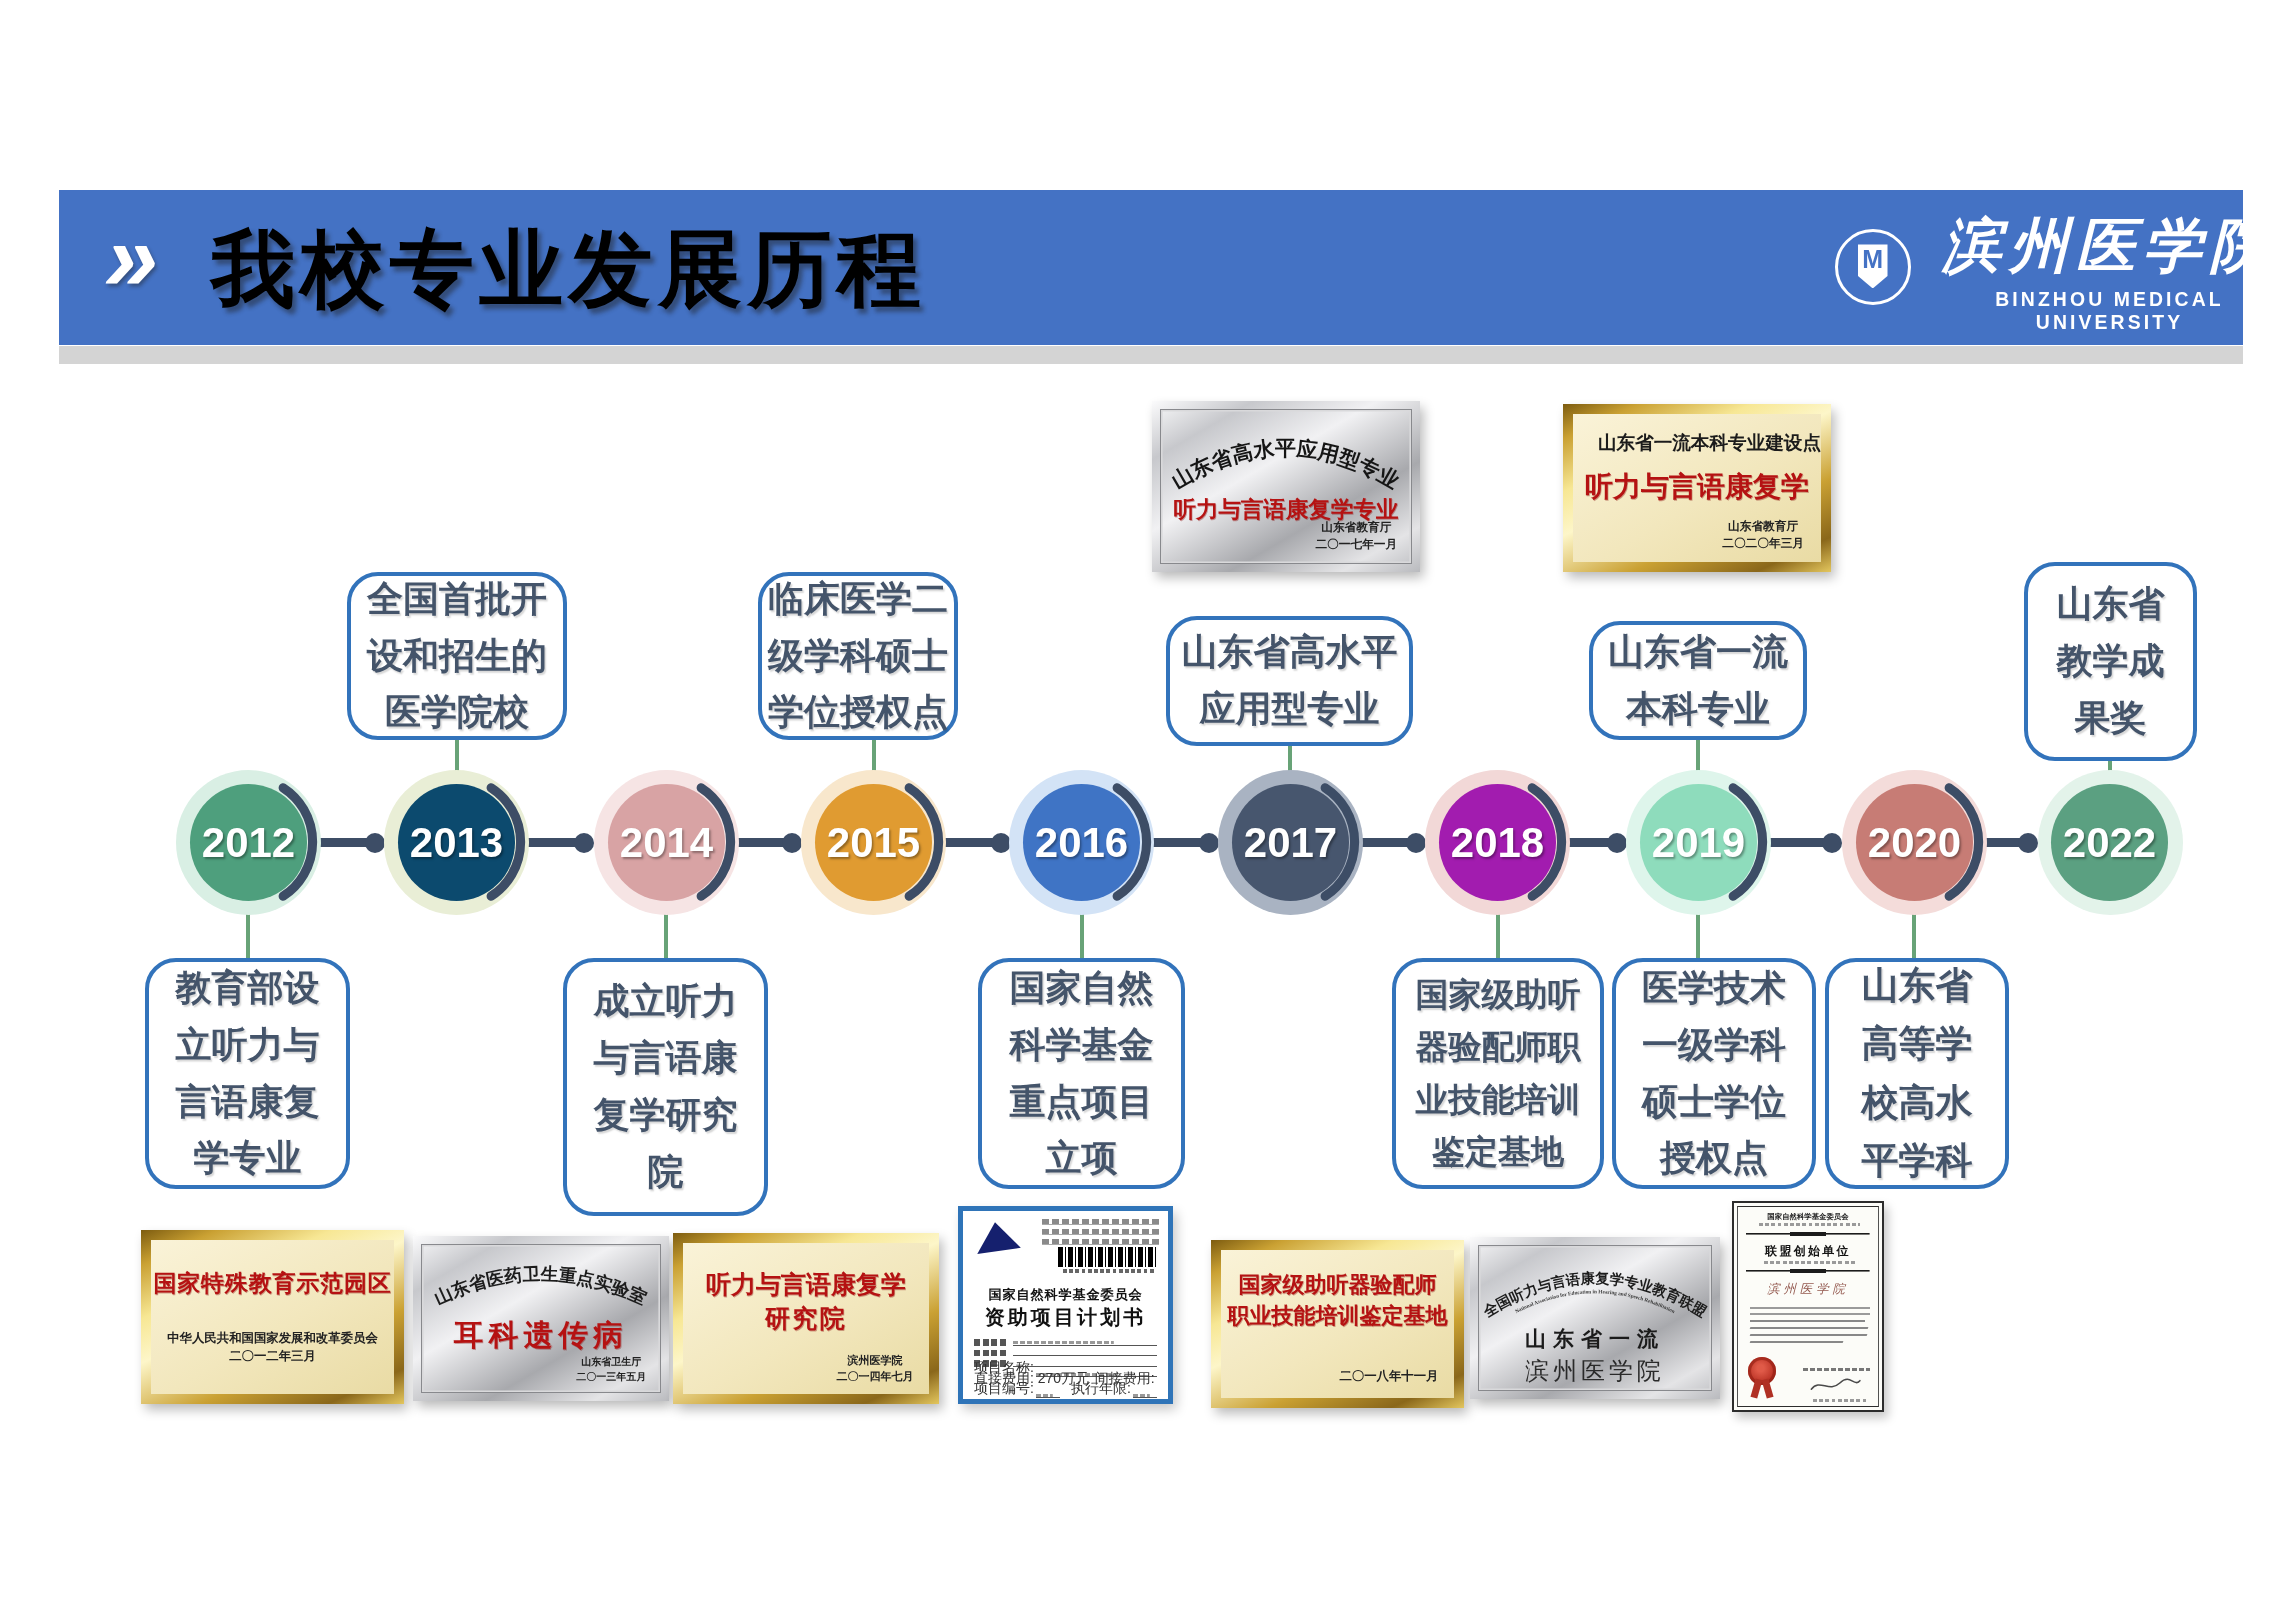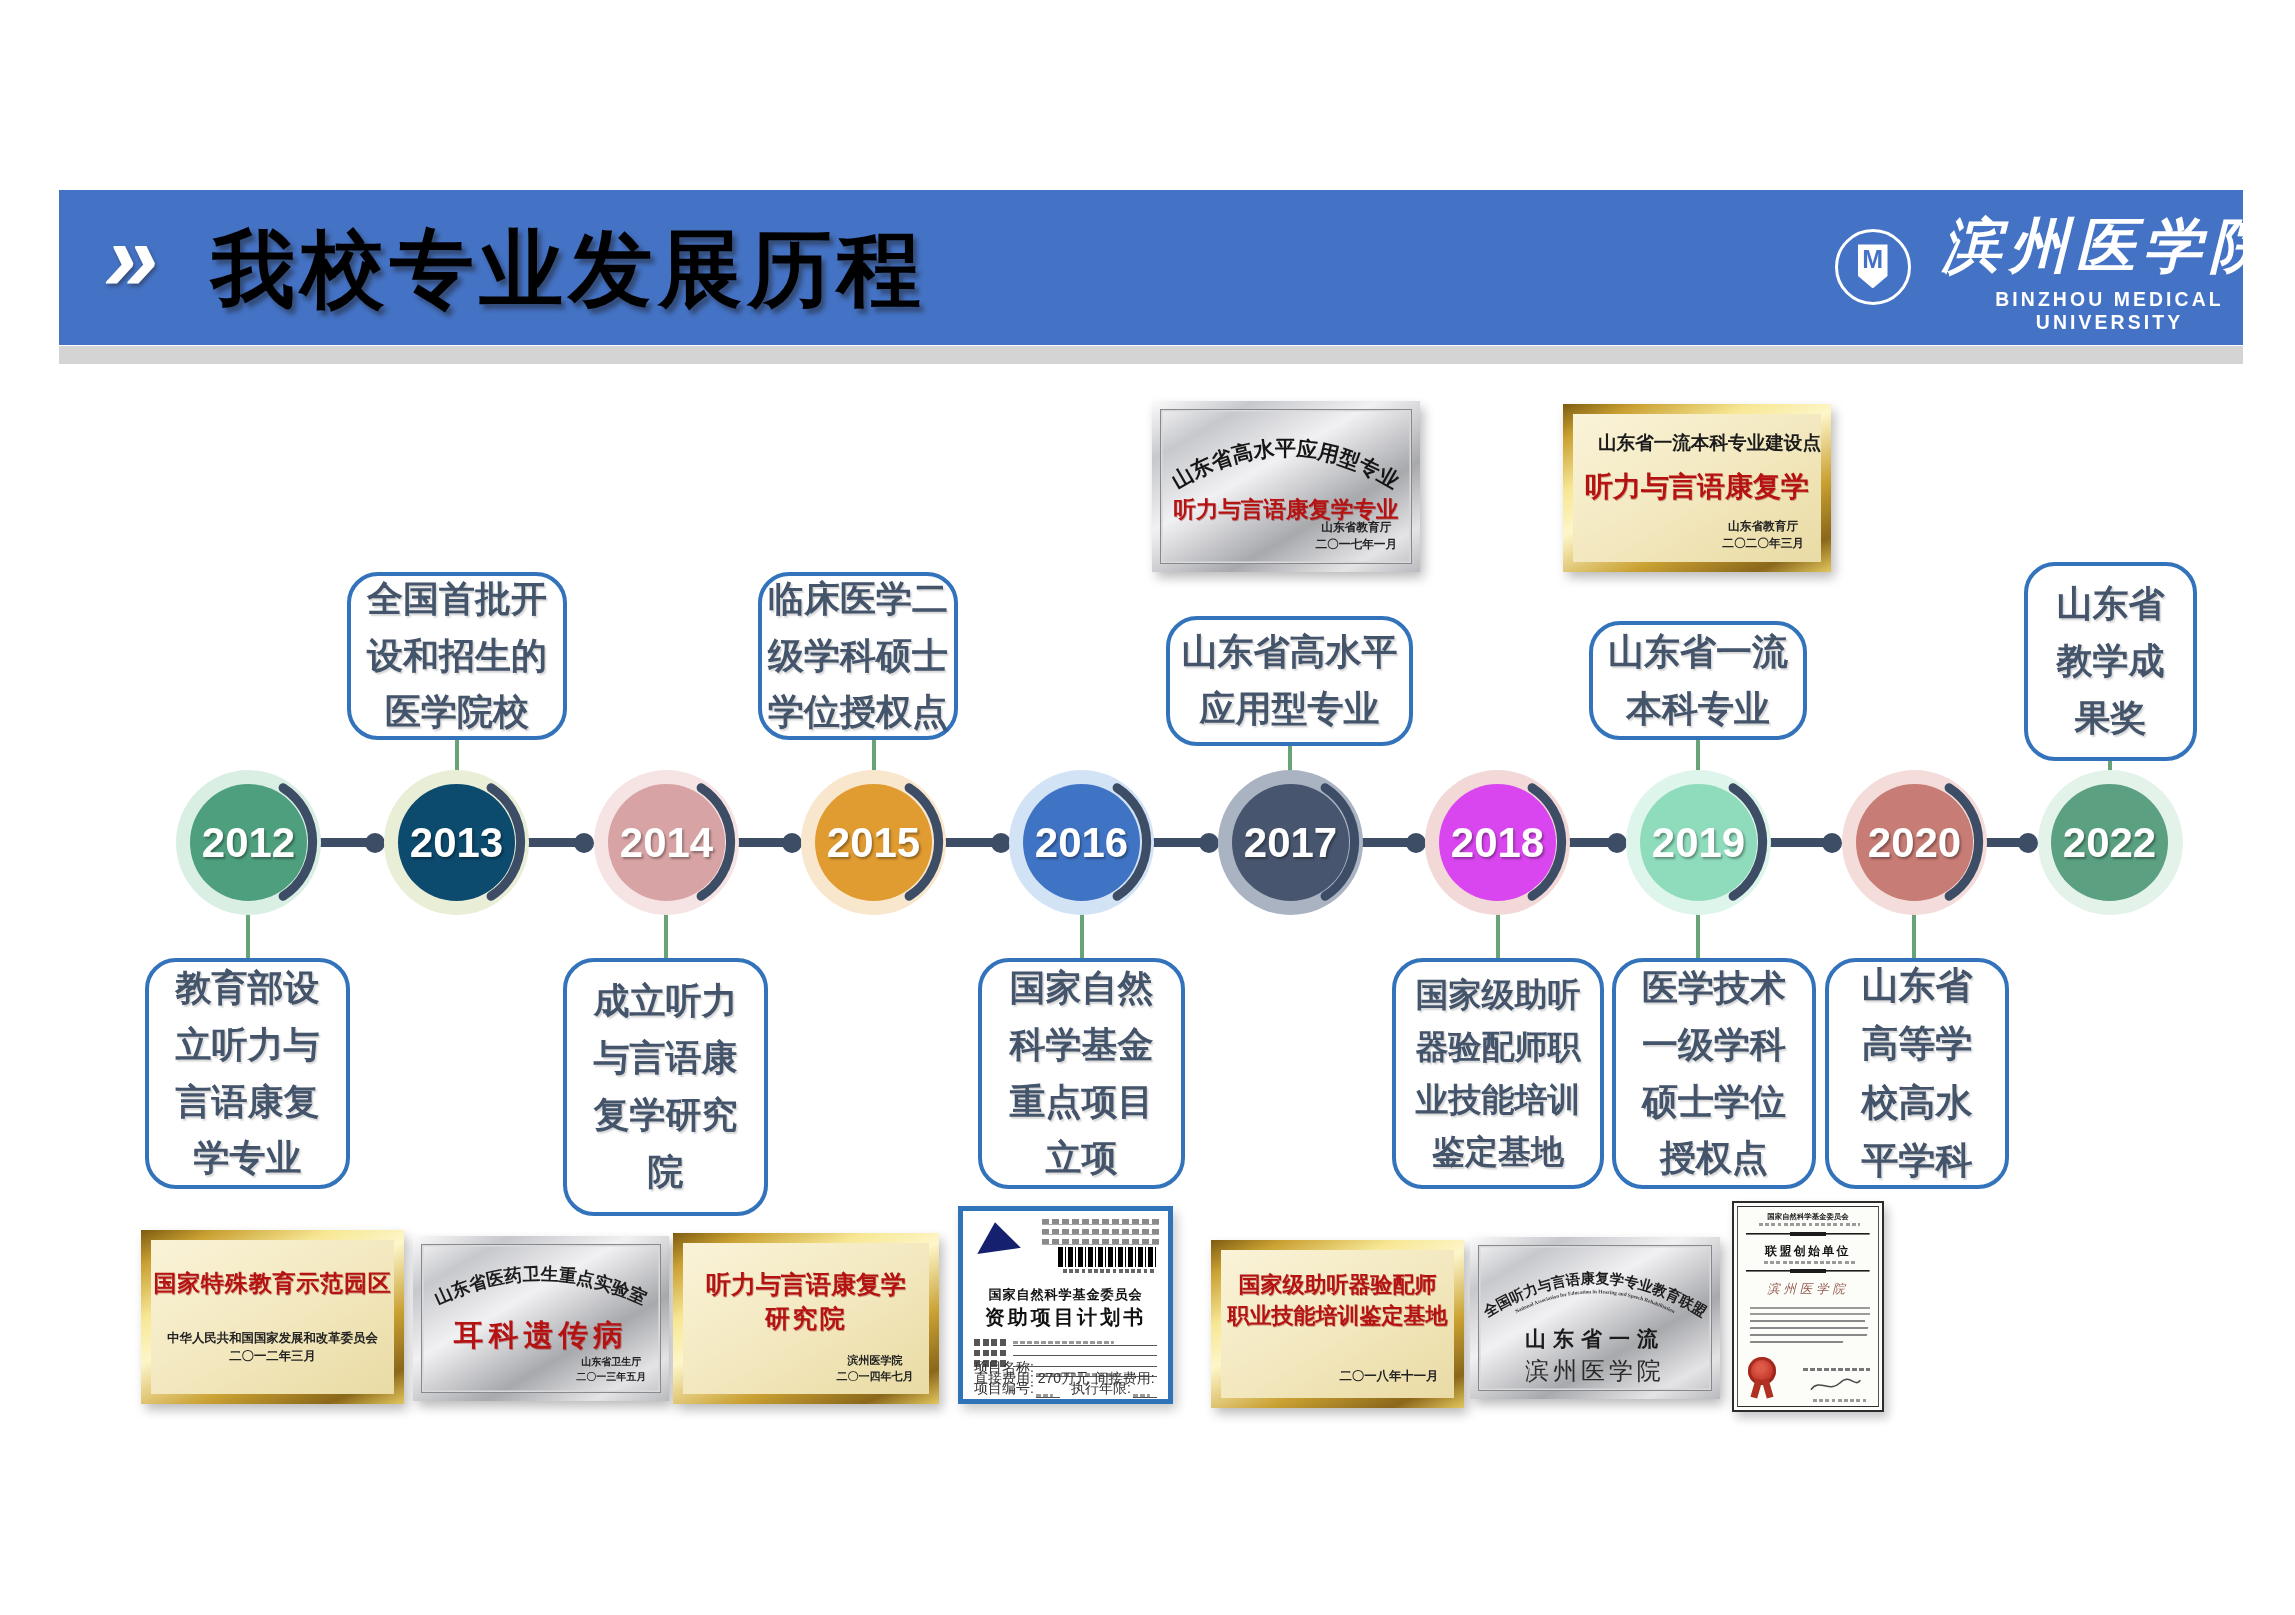--- a/index.html
+++ b/index.html
@@ -204,21 +204,21 @@
     <div class="t-fill" style="left: 1232px; background: rgb(71, 86, 110);">
         <span class="t-year">2017</span>
       </div>
   </div>
 
   <div>
     <div class="t-halo" style="left: 1425px; background: rgb(242, 216, 215);"></div>
     <svg class="t-arc" style="left:1427px;" viewBox="0 0 100 100">
         <path d="M75.1 11.3 A46.1 46.1 0 0 1 75.1 88.7"></path>
       </svg>
-    <div class="t-fill" style="left: 1439px; background: #d946ef;">
+    <div class="t-fill" style="left: 1439px; background: #a21caf;">
         <span class="t-year">2018</span>
       </div>
   </div>
 
   <div>
     <div class="t-halo" style="left: 1626px; background: rgb(222, 245, 235);"></div>
     <svg class="t-arc" style="left:1628px;" viewBox="0 0 100 100">
         <path d="M75.1 11.3 A46.1 46.1 0 0 1 75.1 88.7"></path>
       </svg>
     <div class="t-fill" style="left: 1640px; background: rgb(142, 220, 188);">

